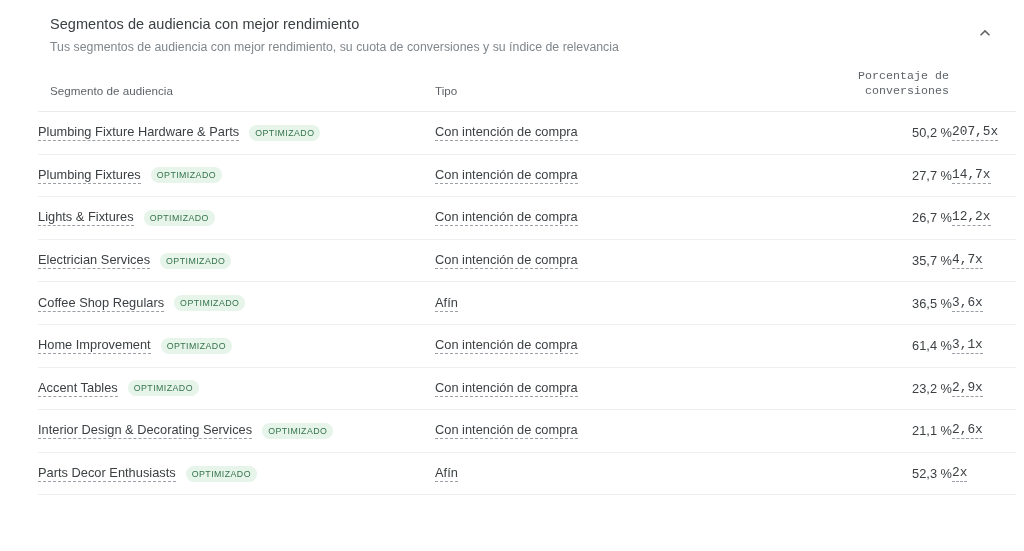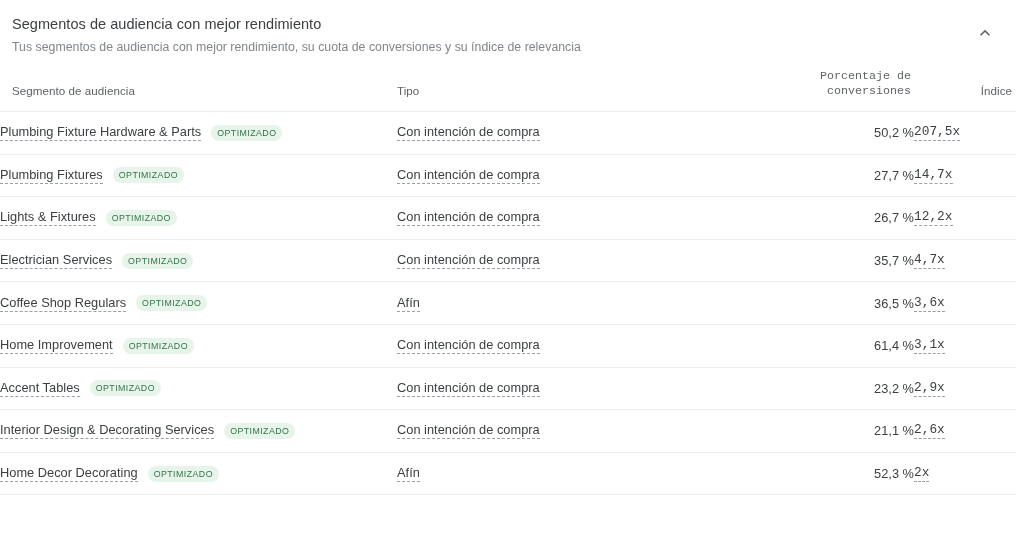--- a/index.html
+++ b/index.html
@@ -12,20 +12,21 @@
     font-family: "Liberation Sans", sans-serif;
     -webkit-font-smoothing: antialiased;
   }
 
   .card {
     position: relative;
     width: 1016px;
     height: 551px;
     background: #ffffff;
     overflow: hidden;
+    padding-left: 38px;
   }
 
   
   .card-header {
     position: relative;
     padding: 14px 12px 0 12px;
   }
   .card-title {
     font-size: 14.5px;
     font-weight: 500;
@@ -249,21 +250,21 @@
               <span class="badge">OPTIMIZADO</span>
             </span>
           </td>
           <td class="td-tipo"><span class="dotted">Con intención de compra</span></td>
           <td class="td-pct"><span>21,1 %</span></td>
           <td class="td-idx"><span class="dotted">2,6x</span></td>
         </tr>
         <tr>
           <td class="td-seg">
             <span class="seg-cell">
-              <span class="dotted">Home Decor Decorating</span>
+              <span class="dotted">Parts Decor Enthusiasts</span>
               <span class="badge">OPTIMIZADO</span>
             </span>
           </td>
           <td class="td-tipo"><span class="dotted">Afín</span></td>
           <td class="td-pct"><span>52,3 %</span></td>
           <td class="td-idx"><span class="dotted">2x</span></td>
         </tr>
       </tbody>
   </table>
 

